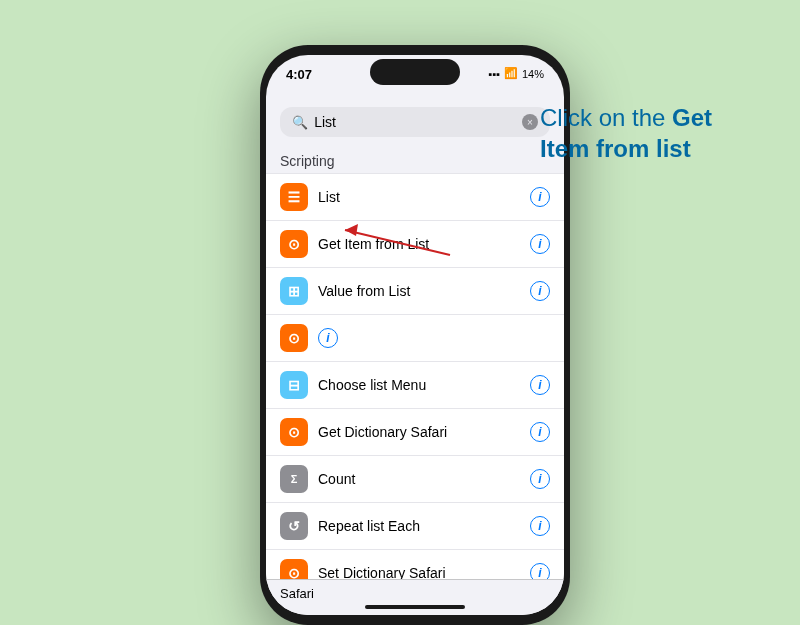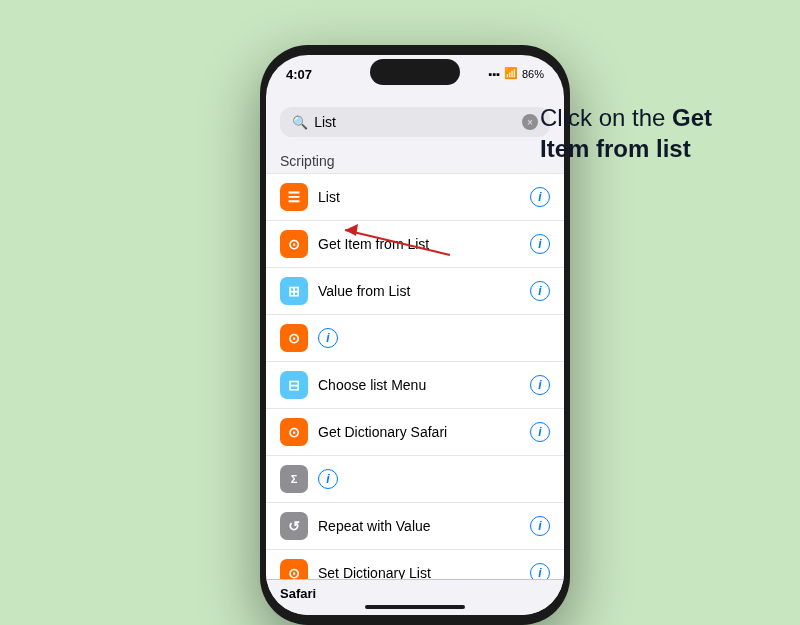--- a/index.html
+++ b/index.html
@@ -194,21 +194,21 @@
     
     .bottom-bar {
       padding: 6px 14px 4px;
       background: #f2f2f7;
       border-top: 0.5px solid #c6c6c8;
       flex-shrink: 0;
     }
 
     .bottom-label {
       font-size: 13px;
-      font-weight: 700;
+      font-weight: 400;
       color: #000;
     }
 
     .home-indicator {
       width: 100px;
       height: 4px;
       background: #1a1a1a;
       border-radius: 2px;
       margin: 4px auto 2px;
     }
@@ -219,21 +219,21 @@
       right: 30px;
       top: 50%;
       transform: translateY(-70%);
       display: flex;
       flex-direction: column;
       align-items: flex-start;
     }
 
     .annotation-text {
       font-size: 24px;
-      color: #0f172a;
+      color: #0369a1;
       max-width: 220px;
       line-height: 1.3;
       margin-top: 18px;
     }
 
     .annotation-text strong {
       font-weight: 800;
     }
 
     .arrow-svg {
@@ -249,21 +249,21 @@
 
   <div class="phone">
     <div class="dynamic-island"></div>
     <div class="phone-screen">
 
       <div class="status-bar">
         <span class="status-time">4:07</span>
         <div class="status-icons">
           <span>▪▪▪</span>
           <span>📶</span>
-          <span>86%</span>
+          <span>14%</span>
         </div>
       </div>
 
       <div class="search-bar">
         <span class="search-icon-wrap">🔍</span>
         <span class="search-text">List</span>
         <div class="search-clear">
           <span>×</span>
         </div>
       </div>
@@ -302,32 +302,33 @@
         </div>
 
         <div class="list-item">
           <div class="item-icon icon-orange">⊙</div>
           <span class="item-label">Get Dictionary Safari</span>
           <div class="item-info">i</div>
         </div>
 
         <div class="list-item">
           <div class="item-icon icon-gray" style="font-size:11px;">Σ</div>
+          <span class="item-label">Count</span>
           <div class="item-info">i</div>
         </div>
 
         <div class="list-item">
           <div class="item-icon icon-gray">↺</div>
-          <span class="item-label">Repeat with Value</span>
+          <span class="item-label">Repeat list Each</span>
           <div class="item-info">i</div>
         </div>
 
         <div class="list-item">
           <div class="item-icon icon-orange">⊙</div>
-          <span class="item-label">Set Dictionary List</span>
+          <span class="item-label">Set Dictionary Safari</span>
           <div class="item-info">i</div>
         </div>
 
       </div>
 
       <div class="bottom-bar">
         <div class="bottom-label">Safari</div>
         <div class="home-indicator"></div>
       </div>
     </div>

